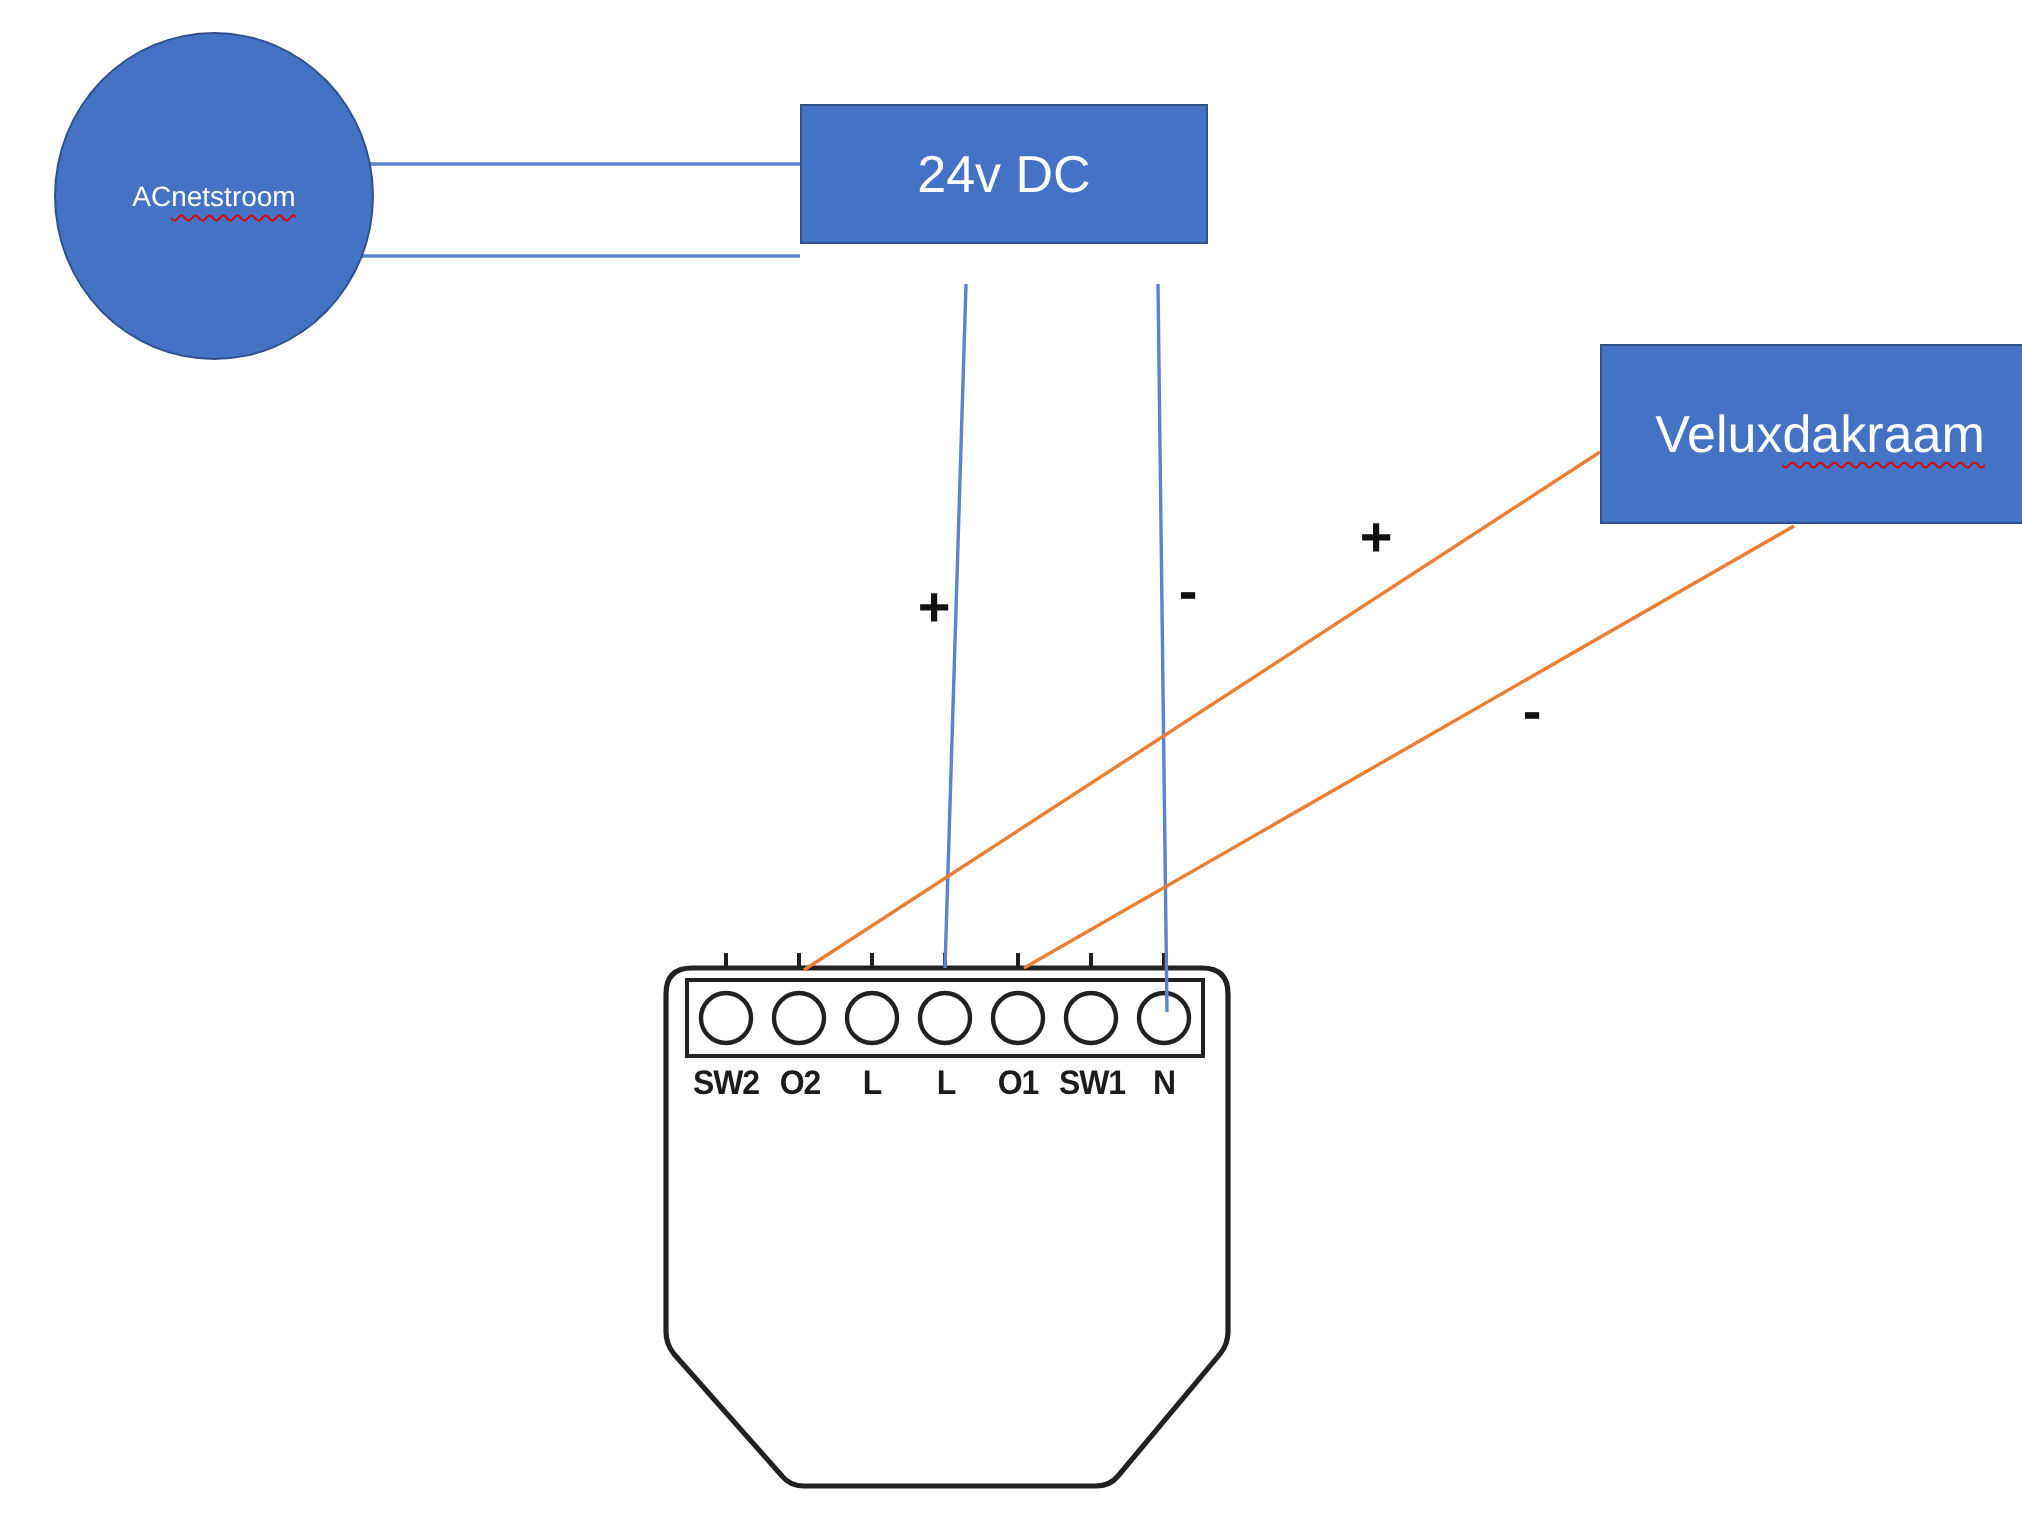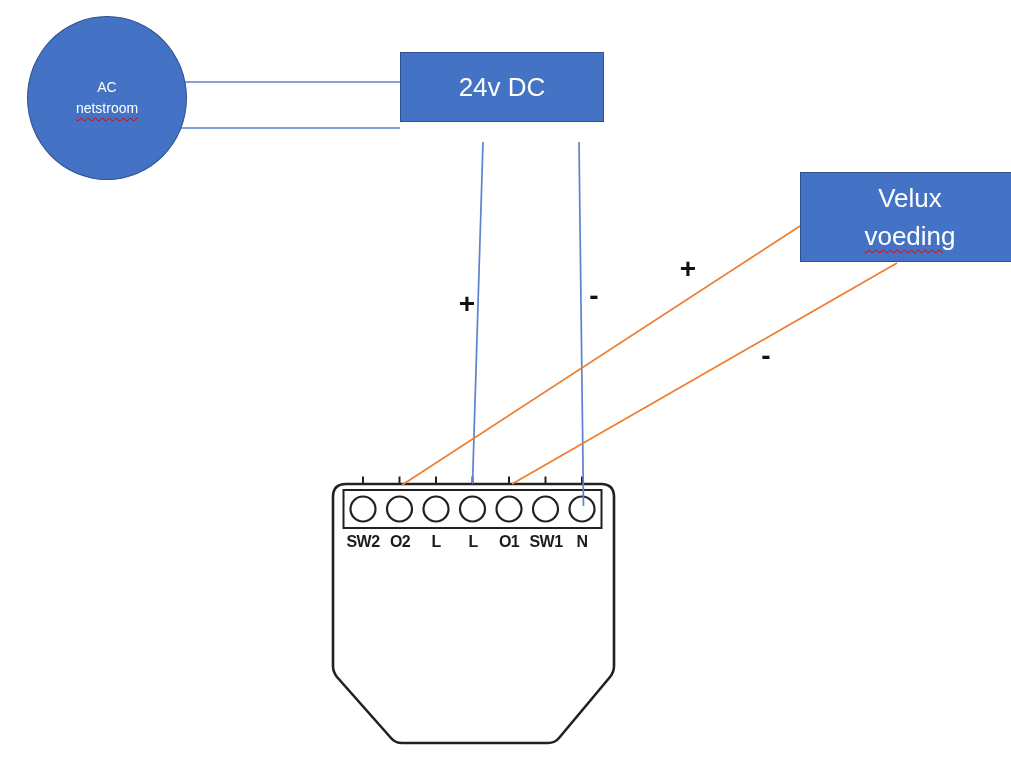--- a/index.html
+++ b/index.html
@@ -17,21 +17,21 @@
     font-family:"Liberation Sans",sans-serif;
   }
   .stage svg{position:absolute;left:0;top:0;}
   .w-blue{stroke:var(--wire-blue);stroke-width:1.7;fill:none;}
   .w-orange{stroke:var(--wire-orange);stroke-width:1.7;fill:none;}
   .dev-body{fill:#ffffff;stroke:var(--device-outline);stroke-width:2.6;}
   .dev-strip{fill:#ffffff;stroke:var(--device-outline);stroke-width:2;}
   .dev-hole{fill:#ffffff;stroke:var(--device-outline);stroke-width:2.2;}
   .dev-tick{stroke:var(--device-outline);stroke-width:2;}
   .node{
-    position:absolute;display:flex;flex-direction:column;align-items:center;justify-content:center;
+    position:absolute;display:flex;flex-direction:row;align-items:center;justify-content:center;
     background:var(--node-fill);border:1.6px solid var(--node-border);
     color:#ffffff;box-sizing:border-box;
   }
   .node.circle{border-radius:50%;}
   .node .l1,.node .l2{display:block;}
   .ac-text{font-size:14px;line-height:21px;}
   .box-text{font-size:26px;line-height:38px;}
   .squiggle{
     text-decoration-line:underline;
     text-decoration-style:wavy;
@@ -87,21 +87,21 @@
     <span class="l1">AC</span>
     <span class="l2 squiggle">netstroom</span>
   </div>
 
   <div class="node box-text" style="left:400px;top:52px;width:204px;height:70px;">
     <span class="l1">24v DC</span>
   </div>
 
   <div class="node box-text" style="left:800px;top:172px;width:220px;height:90px;">
     <span class="l1">Velux</span>
-    <span class="l2 squiggle">voeding</span>
+    <span class="l2 squiggle">dakraam</span>
   </div>
 
   <div class="pol" style="left:467px;top:304px;">+</div>
   <div class="pol" style="left:594px;top:296px;">-</div>
   <div class="pol" style="left:688px;top:269px;">+</div>
   <div class="pol" style="left:766px;top:356px;">-</div>
 
   <div class="term" style="left:340px;">SW2</div>
   <div class="term" style="left:376.5px;">O2</div>
   <div class="term" style="left:413px;">L</div>

